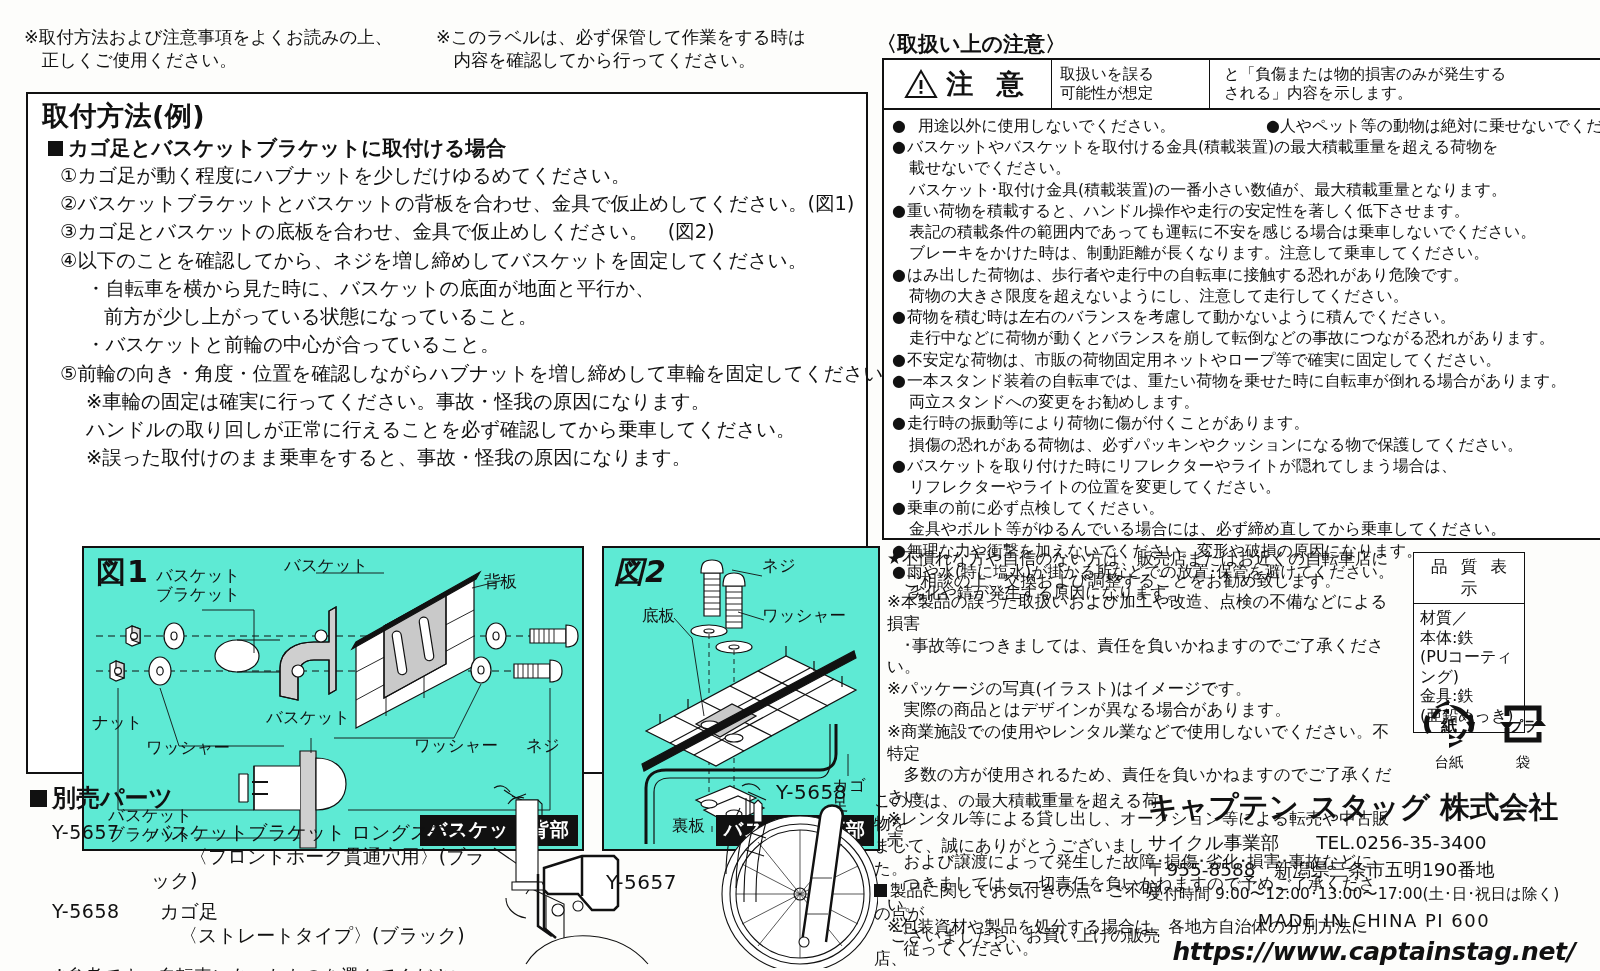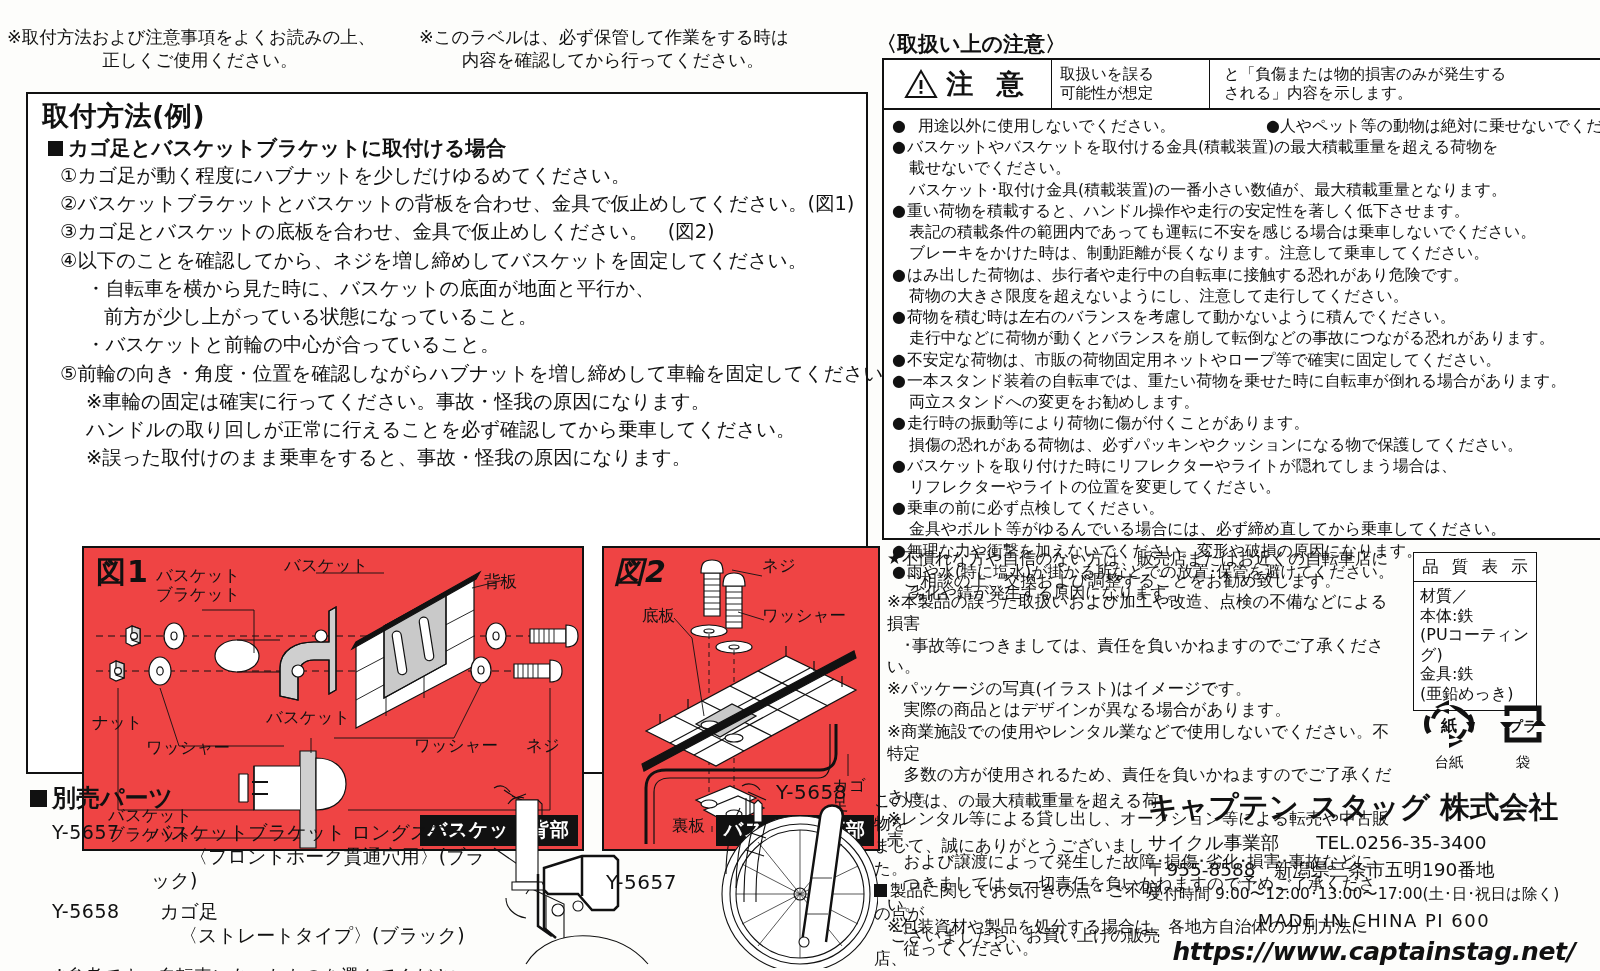--- a/index.html
+++ b/index.html
@@ -8,40 +8,40 @@
     width: 1600px; height: 971px;
     background: #fdfdfb;
     font-family: "DejaVu Sans", "Liberation Sans", sans-serif;
     color: #111;
     position: relative;
     overflow: hidden;
   }
   .page { position: absolute; inset: 0; }
 
   
-  .top-notes { position: absolute; left: 5px; top: 26px; width: 840px; height: 62px; text-align: center; }
+  .top-notes { position: absolute; left: 22px; top: 26px; width: 840px; height: 62px; }
   .top-note { position: absolute; font-size: 17.5px; line-height: 1.32; white-space: pre-line; }
   .top-note.n0 { left: 2px; top: 0; }
   .top-note.n1 { left: 414px; top: 0; }
 
   
   .left-box {
     position: absolute; left: 26px; top: 92px; width: 842px; height: 682px;
     border: 2.5px solid #111; background: #fff;
   }
   .inst-title { position: absolute; left: 14px; top: 4px; font-size: 27px; font-weight: 700; letter-spacing: .5px; }
   .inst-sub { position: absolute; left: 20px; top: 40px; font-size: 20.5px; font-weight: 700; display: flex; align-items: center; gap: 2px;}
   .sq { display:inline-block; width: 15px; height: 15px; background: #111; margin-right: 3px; }
   .steps { position: absolute; left: 32px; top: 68px; width: 800px; }
   .step { font-size: 19.4px; line-height: 1.455; white-space: pre; }
   .step.ind1 { padding-left: 26px; }
   .step.ind2 { padding-left: 44px; }
 
   
-  .fig { position: absolute; border: 2px solid #111; background: #ef4444; }
+  .fig { position: absolute; border: 2px solid #111; background: #5eead4; }
   #fig1 { left: 54px; top: 452px; width: 502px; height: 305px; }
   #fig2 { left: 574px; top: 452px; width: 278px; height: 305px; }
   .fig-label { position: absolute; font-size: 30px; font-weight: 700; letter-spacing: 1px; }
   .fig-caption {
     position: absolute; background: #111; color: #fff; font-weight: 700;
     font-size: 19px; padding: 2px 8px 3px; letter-spacing: 1px; white-space: nowrap;
   }
   .cal { position: absolute; font-size: 16.5px; line-height: 1.18; white-space: pre-line; }
 
   
@@ -75,21 +75,21 @@
   
   .rnotes { position: absolute; left: 876px; top: 548px; width: 510px; font-size: 16.6px; line-height: 1.305; margin-left: 11px; }
   .rnote { white-space: pre-line; margin-bottom: 0px; }
 
   
   .thanks { position: absolute; left: 874px; top: 790px; width: 300px; font-size: 16.6px; line-height: 1.36; }
   .thanks div { white-space: pre-line; }
   .thanks .sq { width: 13px; height: 13px; vertical-align: -1px; }
 
   
-  .qbox { position: absolute; left: 1413px; top: 552px; width: 124px; border: 1.8px solid #111; background: #fff; }
+  .qbox { position: absolute; left: 1413px; top: 552px; width: 112px; border: 1.8px solid #111; background: #fff; }
   .qbox-head { border-bottom: 1.5px solid #111; text-align: center; font-size: 16.5px; letter-spacing: 4px; padding: 3px 0 3px 4px; }
   .qbox-body { padding: 4px 6px 7px; font-size: 16px; line-height: 1.22; white-space: pre-line; }
 
   
   .recycle { position: absolute; left: 1420px; top: 700px; display: flex; gap: 16px; }
   .rmark { text-align: center; width: 58px; }
   .rmark .cap { font-size: 14.5px; margin-top: 1px; font-family: Liberation Mono, monospace; }
 
   
   .company { position: absolute; left: 1148px; top: 788px; width: 452px; }

